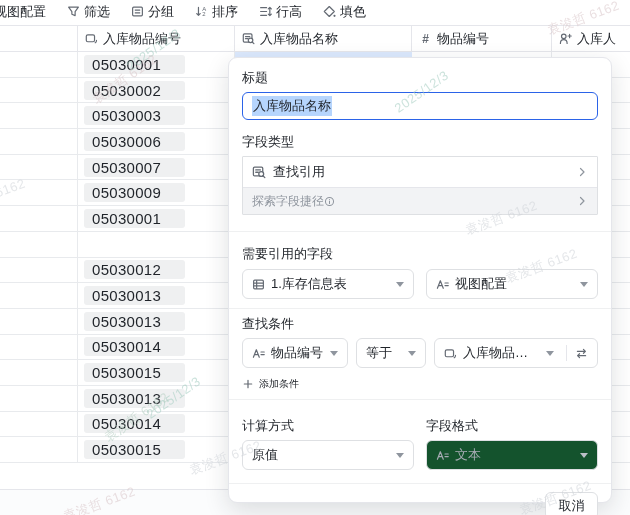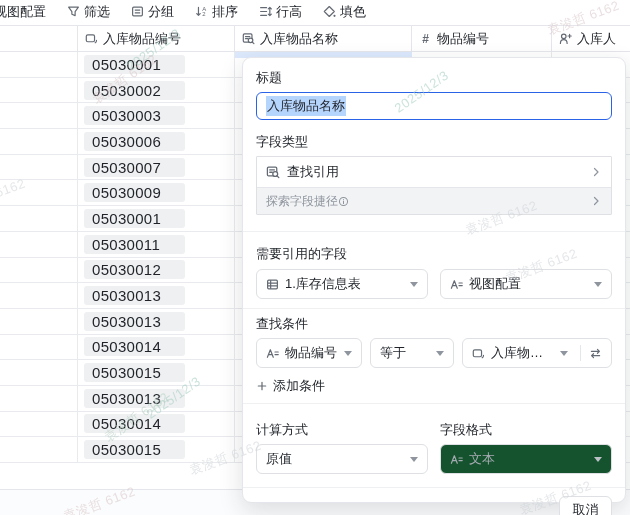--- a/index.html
+++ b/index.html
@@ -27,21 +27,21 @@
   .trow { display:flex; height:25.7px; border-bottom:1px solid #e8eaed; }
   .tcell { border-right:1px solid #e8eaed; display:flex; align-items:center; }
   .tcell.c4 { border-right:none; }
   .chip { margin-left:6px; width:101px; height:19px; background:#eff0f1; border-radius:3px;
     font-size:15px; color:#1f2329; display:flex; align-items:center; padding-left:8px; letter-spacing:.3px; }
   .addrow { height:27px; border-bottom:1px solid #e5e6eb; }
   .footer { height:25px; background:#fbfcfd; }
   .ficon { display:flex; align-items:center; color:#646a73; }
   .hash { font-size:12px; color:#646a73; font-weight:bold; width:13px; text-align:center; }
   
-  .dialog { position:absolute; left:242px; top:57px; width:384px; height:446px; background:#fff;
+  .dialog { position:absolute; left:228px; top:57px; width:384px; height:446px; background:#fff;
     border:1px solid #e5e6eb; border-radius:9px; box-shadow:0 8px 24px rgba(31,35,41,.14);
     padding:12px 13px 0; z-index:10; }
   .lbl { font-size:13px; color:#1f2329; line-height:16px; }
   .titlebox { margin-top:6px; height:28px; border:1.5px solid #2b63e8; border-radius:6px;
     display:flex; align-items:center; padding:0 9px; font-size:13px; cursor:text; background:#fff; }
   .seltext { background:#b6d5fd; padding:1px 1px; }
   .sec-type { margin-top:14px; }
   .typebox { margin-top:6px; border:1px solid #dee0e3; border-radius:1px; overflow:hidden; }
   .typerow { height:30px; display:flex; align-items:center; gap:7px; padding:0 9px; background:#fff; cursor:pointer; }
   .shortcutrow { height:27px; display:flex; align-items:center; padding:0 9px;
@@ -52,21 +52,21 @@
     border-radius:6px; background:#fff; padding:8px 9px; font-size:13px; color:#1f2329; cursor:pointer; min-width:0; }
   .dd .txt { overflow:hidden; white-space:nowrap; text-overflow:ellipsis; }
   .caret { margin-left:auto; flex:none; width:0; height:0; border-left:4px solid transparent;
     border-right:4px solid transparent; border-top:5px solid #8f959e; }
   .dd.disabled { background:#14532d; color:#a6abb3; }
   .dd.disabled .caret { border-top-color:#bbc0c7; }
   .row2 { display:flex; gap:12px; }
   .row2 > * { flex:1; }
   .condrow { display:flex; gap:8px; }
   .vsep { width:1px; height:16px; background:#e5e6eb; margin:0 2px 0 6px; flex:none; }
-  .addcond { margin-top:9px; display:flex; align-items:center; gap:5px; font-size:13px; color:#1f2329; cursor:pointer; width:fit-content; }
+  .addcond { margin-top:9px; display:flex; align-items:center; gap:5px; font-size:10px; color:#1f2329; cursor:pointer; width:fit-content; }
   .btnrow { display:flex; justify-content:flex-end; gap:10px; margin-top:8px; }
   .btn { height:28px; border-radius:6px; font-size:13px; font-family:inherit; cursor:pointer;text-align:center; }
   .btn-cancel { width:53px; background:#fff; border:1px solid #dee0e3; color:#1f2329; }
   .btn-confirm { width:60px; background:#2b63e8; border:none; color:#fff; }
   
   .wm { position:absolute; z-index:40; font-size:13px; white-space:nowrap; pointer-events:none;
     transform-origin:left center; opacity:.55; letter-spacing:.5px; }
 </style>
 </head>
 <body>
@@ -218,23 +218,20 @@
         <div class="tcell c0"></div>
         <div class="tcell c1">
           <span class="chip">05030001</span>
         </div>
         <div class="tcell c2"></div>
         <div class="tcell c3"></div>
         <div class="tcell c4"></div>
       </div>
       <div class="trow">
         <div class="tcell c0"></div>
-        <div class="tcell c1">
-          <span class="chip">05030011</span>
-        </div>
         <div class="tcell c2"></div>
         <div class="tcell c3"></div>
         <div class="tcell c4"></div>
       </div>
       <div class="trow">
         <div class="tcell c0"></div>
         <div class="tcell c1">
           <span class="chip">05030012</span>
         </div>
         <div class="tcell c2"></div>
@@ -383,21 +380,21 @@
     <div class="dd" style="width:106px;flex:none">
       <span class="ficon">
         <svg width="13" height="13" viewBox="0 0 12 12" fill="none" stroke="#646a73" stroke-width="1.1" stroke-linecap="round" stroke-linejoin="round">
             <path d="M1.3 9.5L4 2.5l2.7 7M2.2 7h3.6"></path>
             <path d="M8.3 4.6h3M8.3 7h3"></path>
           </svg>
       </span>
       <span class="txt">物品编号</span>
       <span class="caret"></span>
     </div>
-    <div class="dd" style="width:84px;flex:none">
+    <div class="dd" style="width:70px;flex:none">
       <span class="txt">等于</span>
       <span class="caret"></span>
     </div>
     <div class="dd" style="flex:1">
       <span class="ficon">
         <svg width="13" height="13" viewBox="0 0 12 12" fill="none" stroke="#646a73" stroke-width="1.1" stroke-linecap="round" stroke-linejoin="round">
             <rect x="1.2" y="2.6" width="7.6" height="6.4" rx="1.4"></rect>
             <path d="M10.6 7.8c0 1.1-.4 1.8-1.2 2.2"></path>
           </svg>
       </span>

